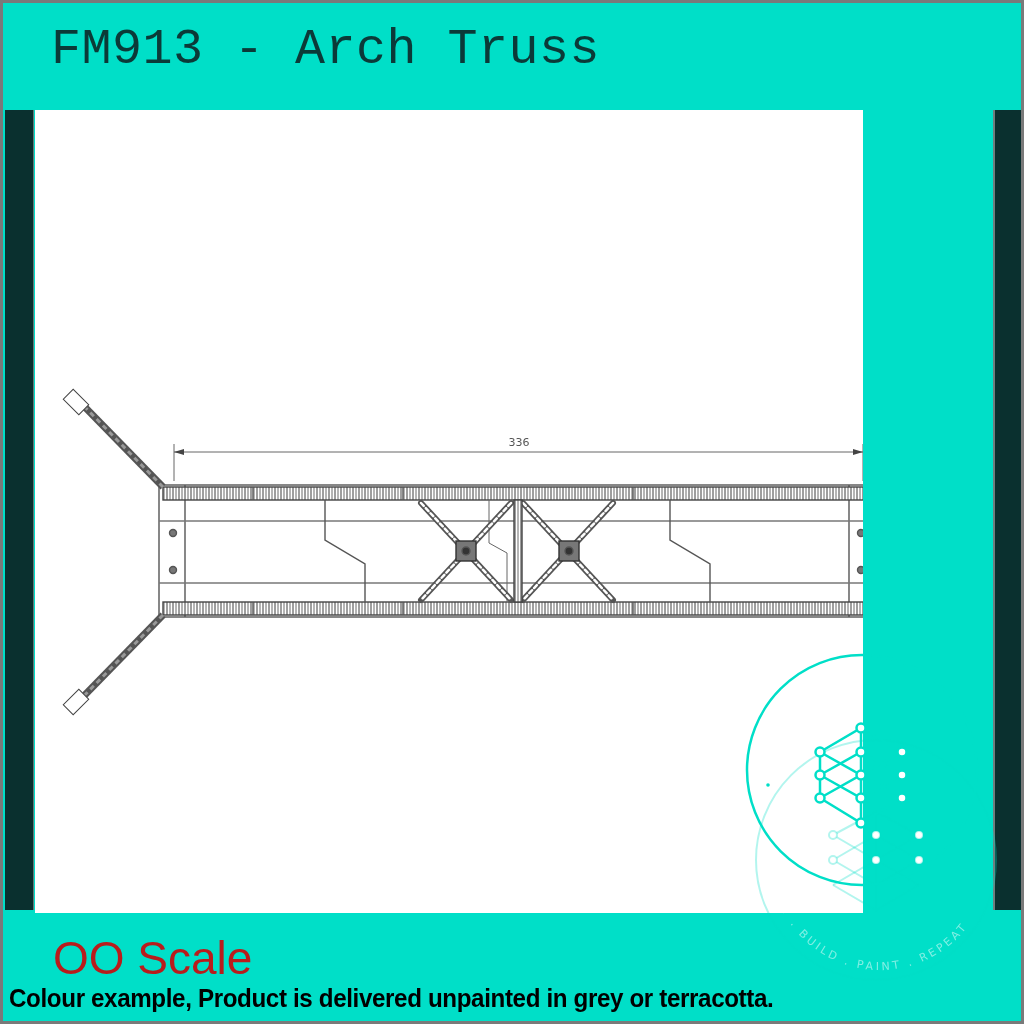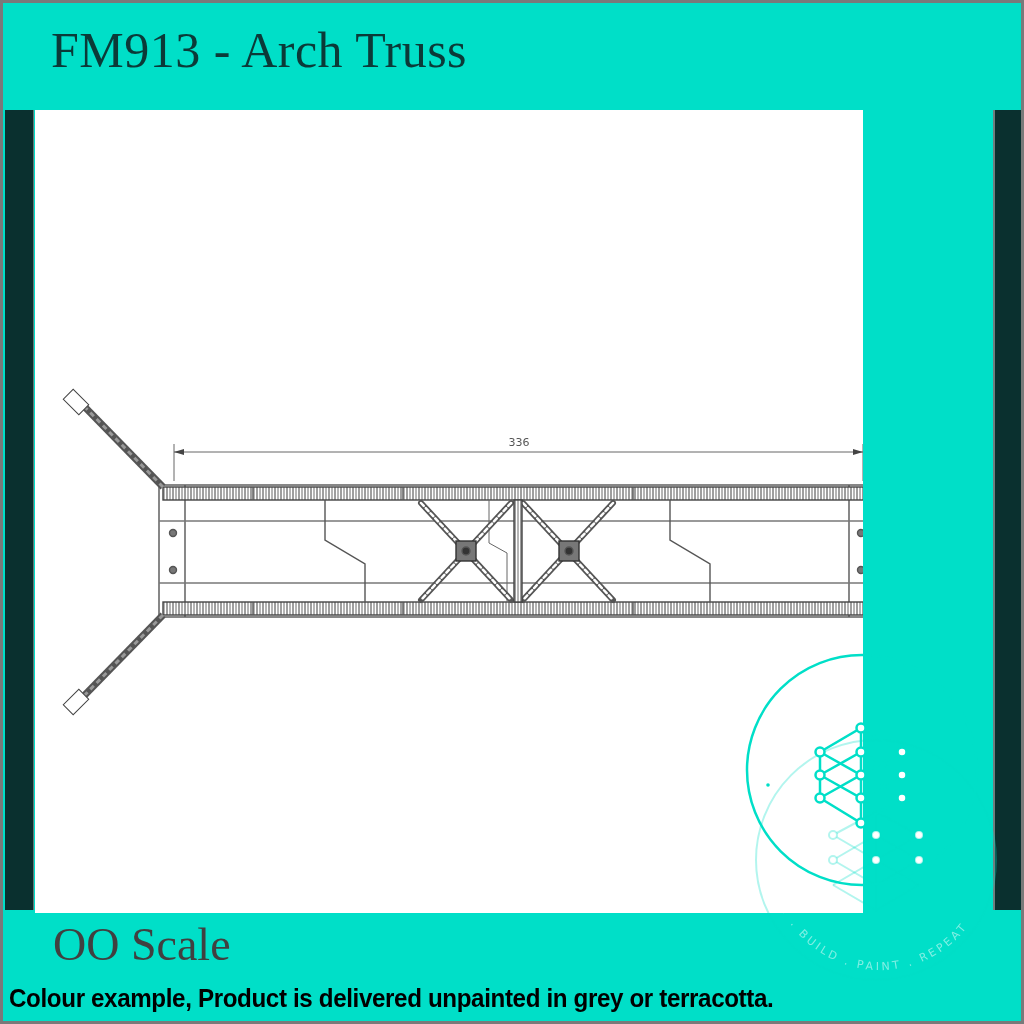--- a/index.html
+++ b/index.html
@@ -7,21 +7,21 @@
   .frame {
     position: absolute; left: 3px; top: 3px; width: 1018px; height: 1018px;
     background: #00dfc8;
   }
   .header {
     position: absolute; left: 0; top: 0; width: 1018px; height: 107px;
     background: #00dfc8;
   }
   .title {
     position: absolute; left: 48px; top: 18px;
-    font-family: Liberation Serif, serif; font-size: 50px; letter-spacing: 0.5px;
+    font-family: Liberation Mono, monospace; font-size: 50px; letter-spacing: 0.5px;
     color: #0b3a38; font-weight: normal;
   }
   .side-left {
     position: absolute; left: 2px; top: 107px; width: 29px; height: 800px;
     background: #0a302f;
     border-right: 1px solid #5f7a79;
   }
   .side-right {
     position: absolute; left: 990px; top: 107px; width: 28px; height: 800px;
     background: #0a302f;
@@ -29,22 +29,22 @@
   }
   .canvas {
     position: absolute; left: 32px; top: 107px; width: 828px; height: 803px;
     background: #ffffff; overflow: hidden;
   }
   .footer {
     position: absolute; left: 0; top: 910px; width: 1018px; height: 108px;
     background: #00dfc8;
   }
   .scale-label {
-    position: absolute; left: 50px; top: 5px;
-    font-family: Liberation Serif, serif; font-size: 46px; color: #404040;
+    position: absolute; left: 50px; top: 18px;
+    font-family: Liberation Sans, sans-serif; font-size: 46px; color: #b91c1c;
   }
   .note {
     position: absolute; left: 6px; top: 70px; width: 1010px;
     font-family: "Liberation Sans", sans-serif; font-weight: bold; font-size: 26px;
     color: #000; letter-spacing: -0.4px; transform: scaleX(0.93); transform-origin: left top;
     white-space: nowrap;
   }
   svg { position: absolute; left: 0; top: 0; }
   .logo-layer { position: absolute; left: 0; top: 0; width: 1024px; height: 1024px; pointer-events: none; }
 </style>

